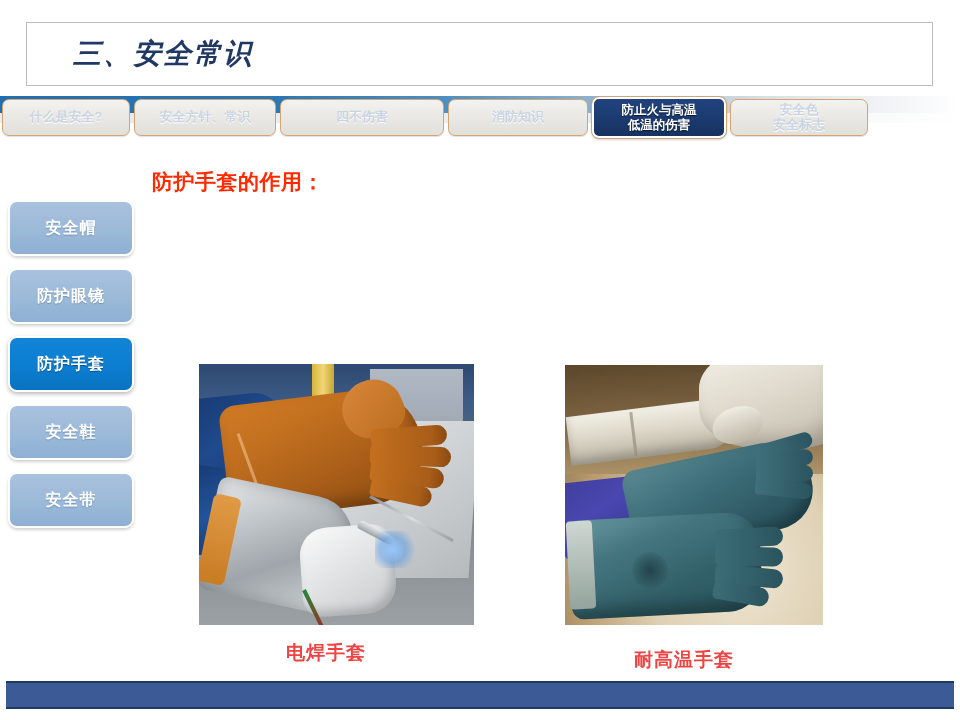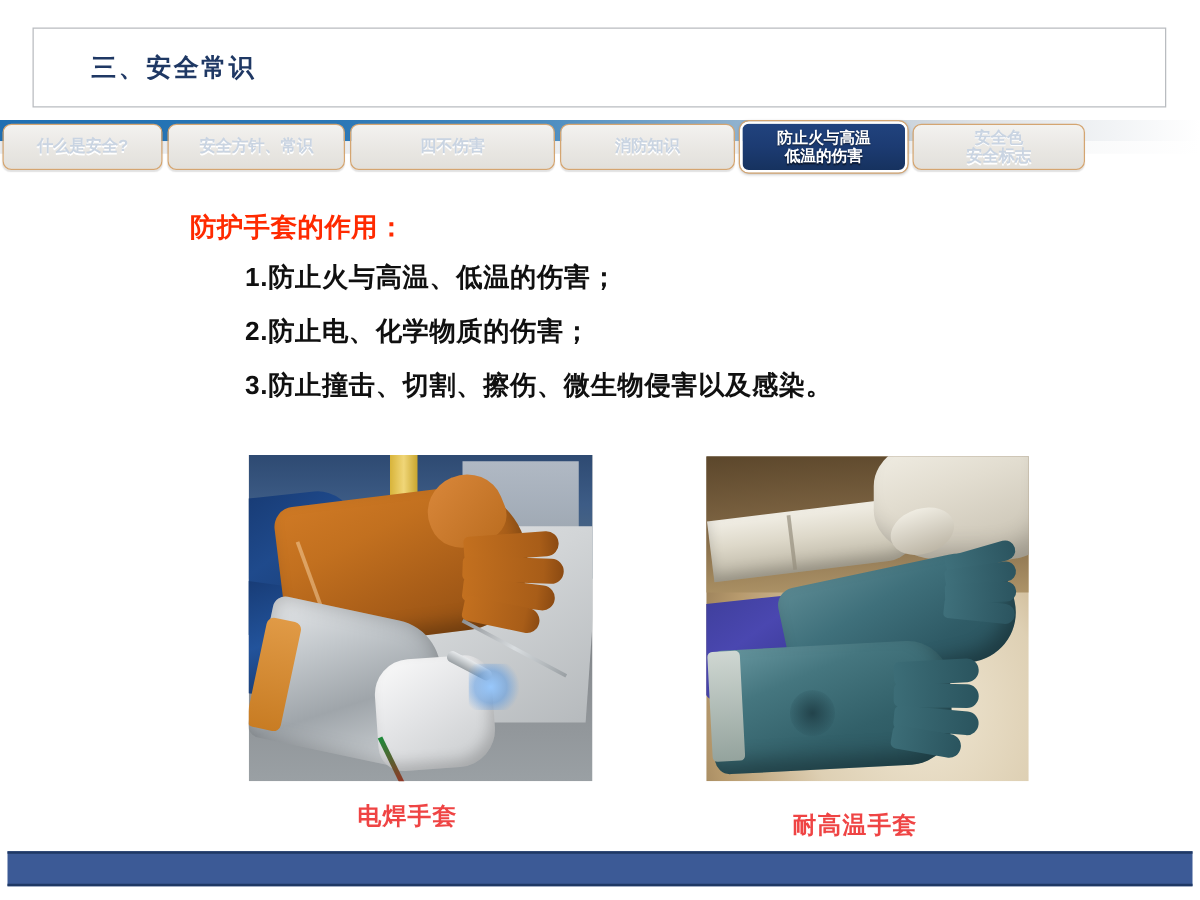--- a/index.html
+++ b/index.html
@@ -31,25 +31,26 @@
     height: 64px;
     border: 1px solid #b9bcc0;
     background: #ffffff;
     box-sizing: border-box;
   }
   .title-text {
     position: absolute;
     left: 46px;
     top: 50%;
     transform: translateY(-50%);
-    font-size: 20px;
+    font-size: 28px;
     font-weight: bold;
     color: #1f3864;
     letter-spacing: 2px;
     white-space: nowrap;
+    font-style: italic;
   }
 
   
   .tabbar {
     position: absolute;
     left: 0;
     top: 96px;
     width: 960px;
     height: 44px;
   }
@@ -483,28 +484,40 @@
       <div class="tab t5">
         <span class="lines">
           <span>安全色</span>
           <span>安全标志</span>
         </span>
       </div>
 
     </div>
   </div>
 
+  <div class="sidebar">
+    <div class="side-btn">
+      <span>安全帽</span>
+    </div>
+    <div class="side-btn">
+      <span>防护眼镜</span>
+    </div>
+    <div class="side-btn active">
+      <span>防护手套</span>
+    </div>
+    <div class="side-btn">
+      <span>安全鞋</span>
+    </div>
+    <div class="side-btn">
+      <span>安全带</span>
+    </div>
+  </div>
 
   <div class="content-heading">防护手套的作用：</div>
 
-  <div class="bullets">
-    <div class="bullet">1.防止火与高温、低温的伤害；</div>
-    <div class="bullet">2.防止电、化学物质的伤害；</div>
-    <div class="bullet">3.防止撞击、切割、擦伤、微生物侵害以及感染。</div>
-  </div>
 
   <div class="photo photo-1">
     <div class="p1-bg"></div>
     <div class="p1-wall"></div>
     <div class="p1-yellowpost"></div>
     <div class="p1-grid"></div>
     <div class="p1-apron"></div>
     <div class="p1-sleeve"></div>
     <div class="p1-sleeve2"></div>
     <div class="p1-glove"></div>

